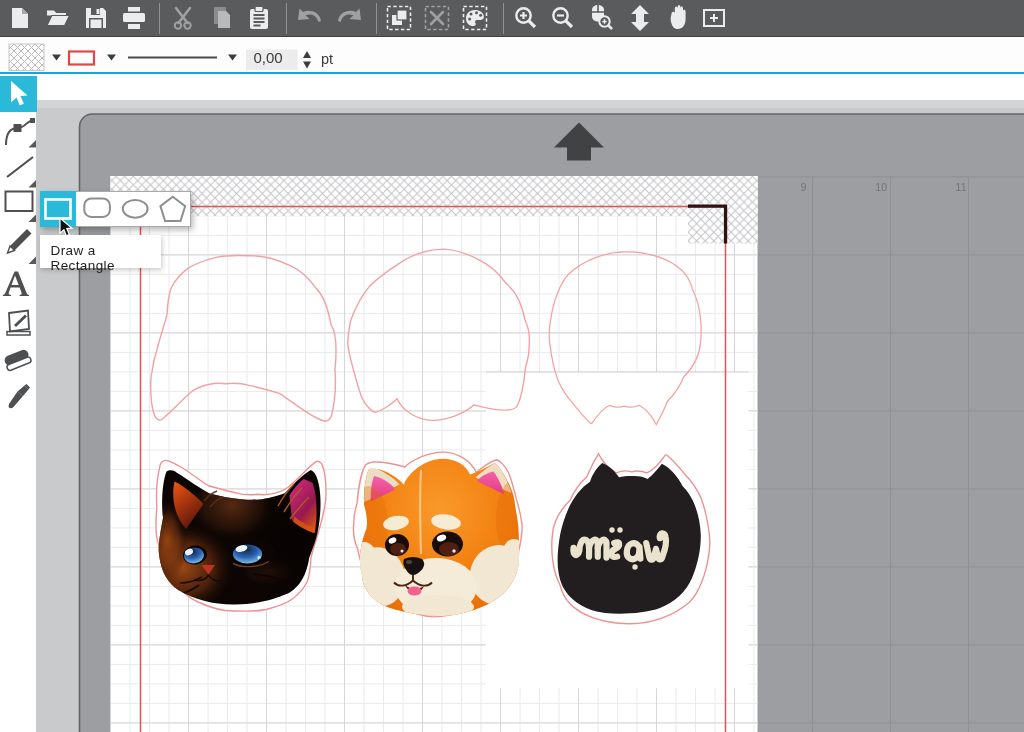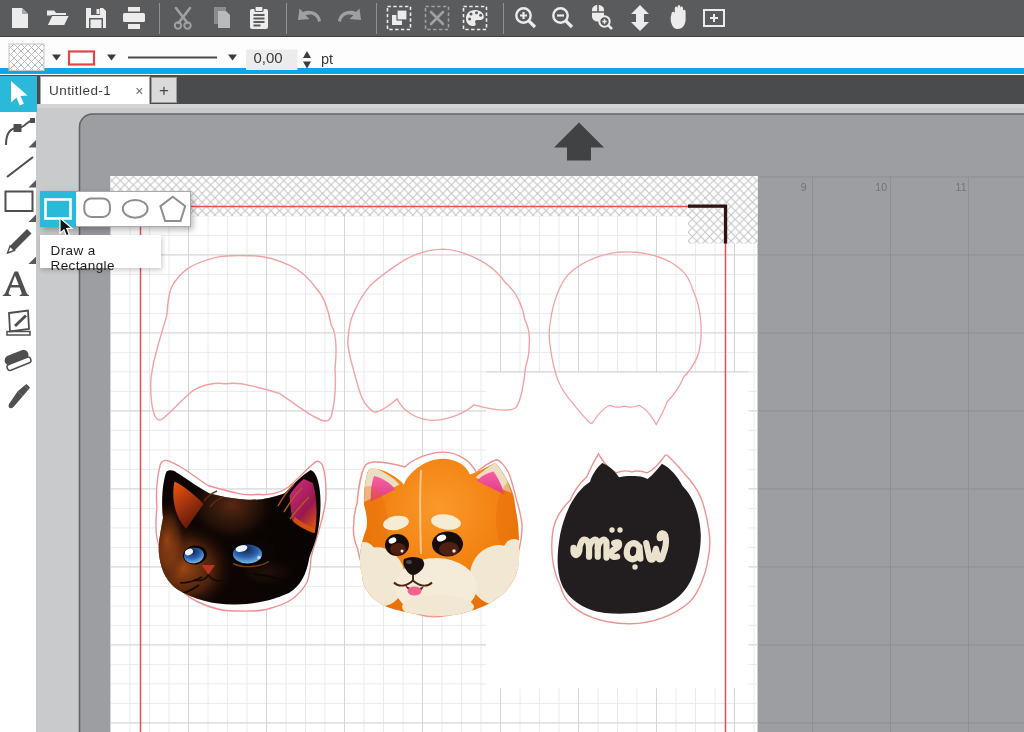--- a/index.html
+++ b/index.html
@@ -1,19 +1,19 @@
 <!DOCTYPE html>
 <html><head><meta charset="utf-8"><style>
 *{margin:0;padding:0;box-sizing:border-box;-webkit-font-smoothing:antialiased;}
 html,body{width:1024px;height:732px;overflow:hidden;background:#fff;font-family:"Liberation Sans",sans-serif;}
 #root{position:relative;width:1024px;height:732px;}
 #cv{position:absolute;left:0;top:0;}
 .abs{position:absolute;}
 #tb1{left:0;top:0;width:1024px;height:37px;background:#5a5b5d;border-bottom:1px solid #3e3f41;z-index:3;}
-#tb2{left:0;top:37px;width:1024px;height:37px;background:#fdfdfd;border-bottom:6px solid #0ea5e9;z-index:3;}
+#tb2{left:0;top:37px;width:1024px;height:37px;background:#fdfdfd;border-bottom:2px solid #0ea5e9;z-index:3;}
 #tabs{left:0;top:75px;width:1024px;height:29px;background:#4a4b4d;z-index:3;}
 #sidebar{left:0;top:104px;width:36px;height:628px;background:#fff;z-index:2;}
 #selcell{left:0;top:75.5px;width:36.5px;height:36px;background:#2bb9d9;z-index:4;}
 .sep{position:absolute;top:3px;width:1px;height:31px;background:#909193;}
 .icon{position:absolute;top:0;}
 #tab1{position:absolute;left:40px;top:1px;width:109.5px;height:28px;background:#fff;border:1px solid #a9a9a9;border-bottom:none;}
 #tab1 span.t{position:absolute;left:8px;top:6px;font-size:13.5px;color:#3d3d3f;letter-spacing:0.45px;}
 #tab1 span.x{position:absolute;right:5px;top:6px;font-size:14px;color:#6a6a6c;}
 #plus{position:absolute;left:151px;top:1.5px;width:26px;height:26.5px;background:#dadada;border:1px solid #9c9c9e;color:#4a4a4c;font-size:17px;text-align:center;line-height:25px;}
 #flyout{left:40px;top:190.9px;width:150.6px;height:36px;background:#fff;border:1px solid #a9a9a9;box-shadow:2px 3px 6px rgba(0,0,0,0.28);z-index:5;}
@@ -413,27 +413,20 @@
  <path d="M107,17.5 h9 l-4.5,6 z" fill="#3c3c3e"></path>
  <line x1="128" y1="20.5" x2="217" y2="20.5" stroke="#4a4a4c" stroke-width="2"></line>
  <path d="M228,17.5 h9 l-4.5,6 z" fill="#3c3c3e"></path>
  <rect x="246" y="12.5" width="51.5" height="20.5" fill="#ececec"></rect>
  <text x="268" y="26" font-size="15" fill="#3b3b3d" text-anchor="middle" font-family="Liberation Sans, sans-serif">0,00</text>
  <path d="M303,21 h8 l-4,-7 z" fill="#3c3c3e"></path>
         <path d="M303,24.5 h8 l-4,7 z" fill="#3c3c3e"></path>
  <text x="321" y="26.5" font-size="14.5" fill="#39393b" font-family="Liberation Sans, sans-serif">pt</text>
 </svg>
     </div>
-    <div class="abs" id="tabs">
-      <div id="tab1">
-        <span class="t">Untitled-1</span>
-        <span class="x">×</span>
-      </div>
-      <div id="plus">+</div>
-    </div>
     <div class="abs" id="selcell">
       <svg class="abs" style="left:0;top:0" width="36" height="36" viewBox="0 0 36 36">
         <path d="M11,5 L11,26.5 L16.5,21.5 L19.7,29.5 L23.8,27.7 L20.5,20 L27.5,19.5 Z" fill="#fff"></path>
       </svg>
     </div>
 <div class="abs" id="flyout">
  <div id="flysel"><svg width="36" height="36" viewBox="0 0 36 36">
           <rect x="5.5" y="8.5" width="25" height="19" fill="none" stroke="#fff" stroke-width="2.6"></rect>
         </svg></div>
  <svg class="abs" style="left:35px;top:-1px" width="116" height="36" viewBox="0 0 116 36">

